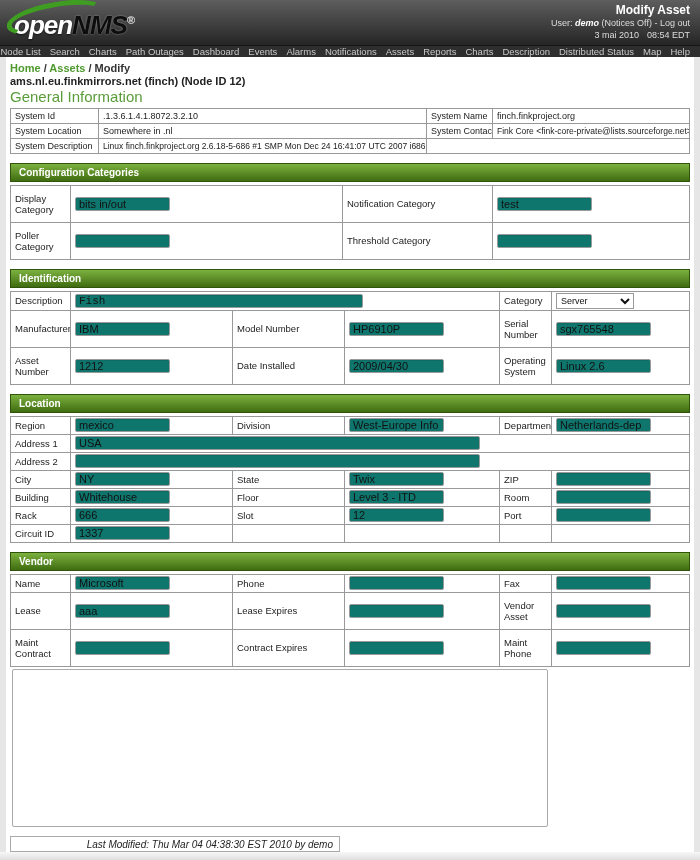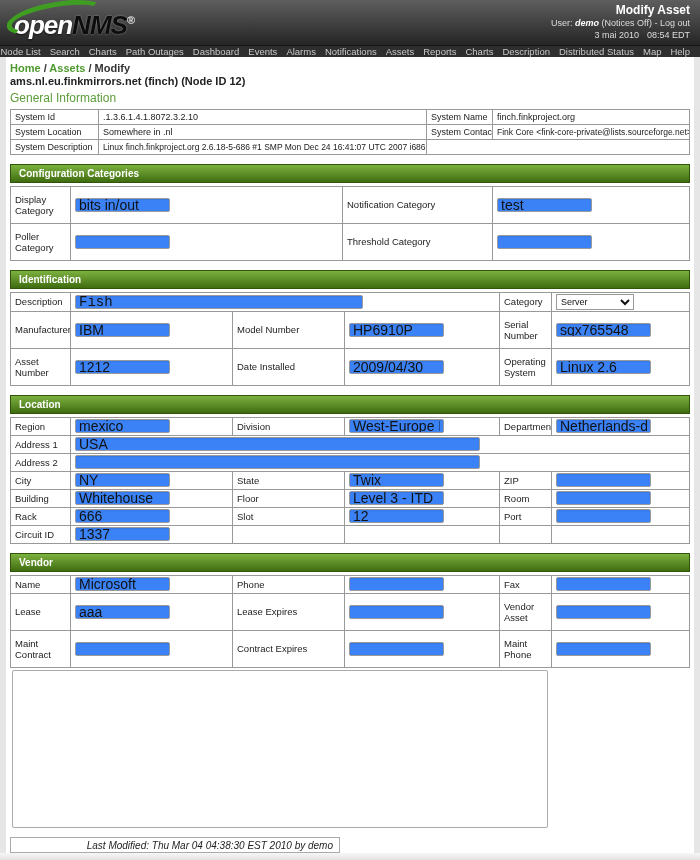--- a/index.html
+++ b/index.html
@@ -30,35 +30,35 @@
   .nav {
     height:17px; background:#2e2e2e; display:flex; justify-content:flex-end; align-items:center;
     gap:9px; padding:0 10px 0 0; border-top:1px solid #161616;
   }
   .nav a { color:#c9c9c9; font-size:9.5px; text-decoration:none; white-space:nowrap; cursor:pointer; }
   
   .content { flex:0 0 auto; background:#fff; margin:0 6px; padding:5px 4px 0 4px; }
   .crumbs { font-size:11px; font-weight:bold; color:#333; line-height:13px; }
   .crumbs a { color:#4e9a2e; text-decoration:none; cursor:pointer; }
   .node-title { font-size:11px; font-weight:bold; color:#222; line-height:13px; }
-  .geninfo { font-size:12px; color:#5a9c38; line-height:12px; margin-bottom:5px; cursor:pointer; text-decoration:none; display:inline-block; }
+  .geninfo { font-size:15px; color:#5a9c38; line-height:12px; margin-bottom:5px; cursor:pointer; text-decoration:none; display:inline-block; }
   table { border-collapse:collapse; width:100%; background:#fff; table-layout:fixed; }
   td { border:1px solid #999; font-size:9px; color:#222; padding:1px 4px; overflow:hidden; }
   .systable td { height:15px; white-space:nowrap; }
   .sec-bar {
     background:linear-gradient(#7cb13f,#3f6c10); border:1px solid #2f540a; color:#fff;
     font-size:10px; font-weight:bold; padding:3px 8px; margin:9px 0 3px 0;
   }
   .formtable td { font-size:9.5px; }
   .formtable tr.r1 td { height:18px; }
   .formtable tr.r2 td { height:37px; }
   .lbl { color:#222; }
   input[type=text] {
-    width:95px; height:14px; border:1px solid #9a9a9a; border-radius:2px; font-size:14px;
-    font-family:"Liberation Sans", sans-serif; padding:0 3px; color:#111; background:#3b82f6;
+    width:95px; height:14px; border:1px solid #9a9a9a; border-radius:2px; font-size:11px;
+    font-family:"Liberation Sans", sans-serif; padding:0 3px; color:#111; background:#0f766e;
     box-shadow:inset 0 1px 1px rgba(0,0,0,.08);
   }
   input.wide { width:288px;font-family:Liberation Mono, monospace; }
   input.xwide { width:405px; }
   select {
     width:78px; height:16px; font-size:9px; font-family:"Liberation Sans", sans-serif;
     border:1px solid #9a9a9a; background:#fff; color:#111;
   }
   .comments-area {
     width:536px; height:158px; margin:2px 0 0 2px; border:1px solid #aaa; border-radius:2px;

